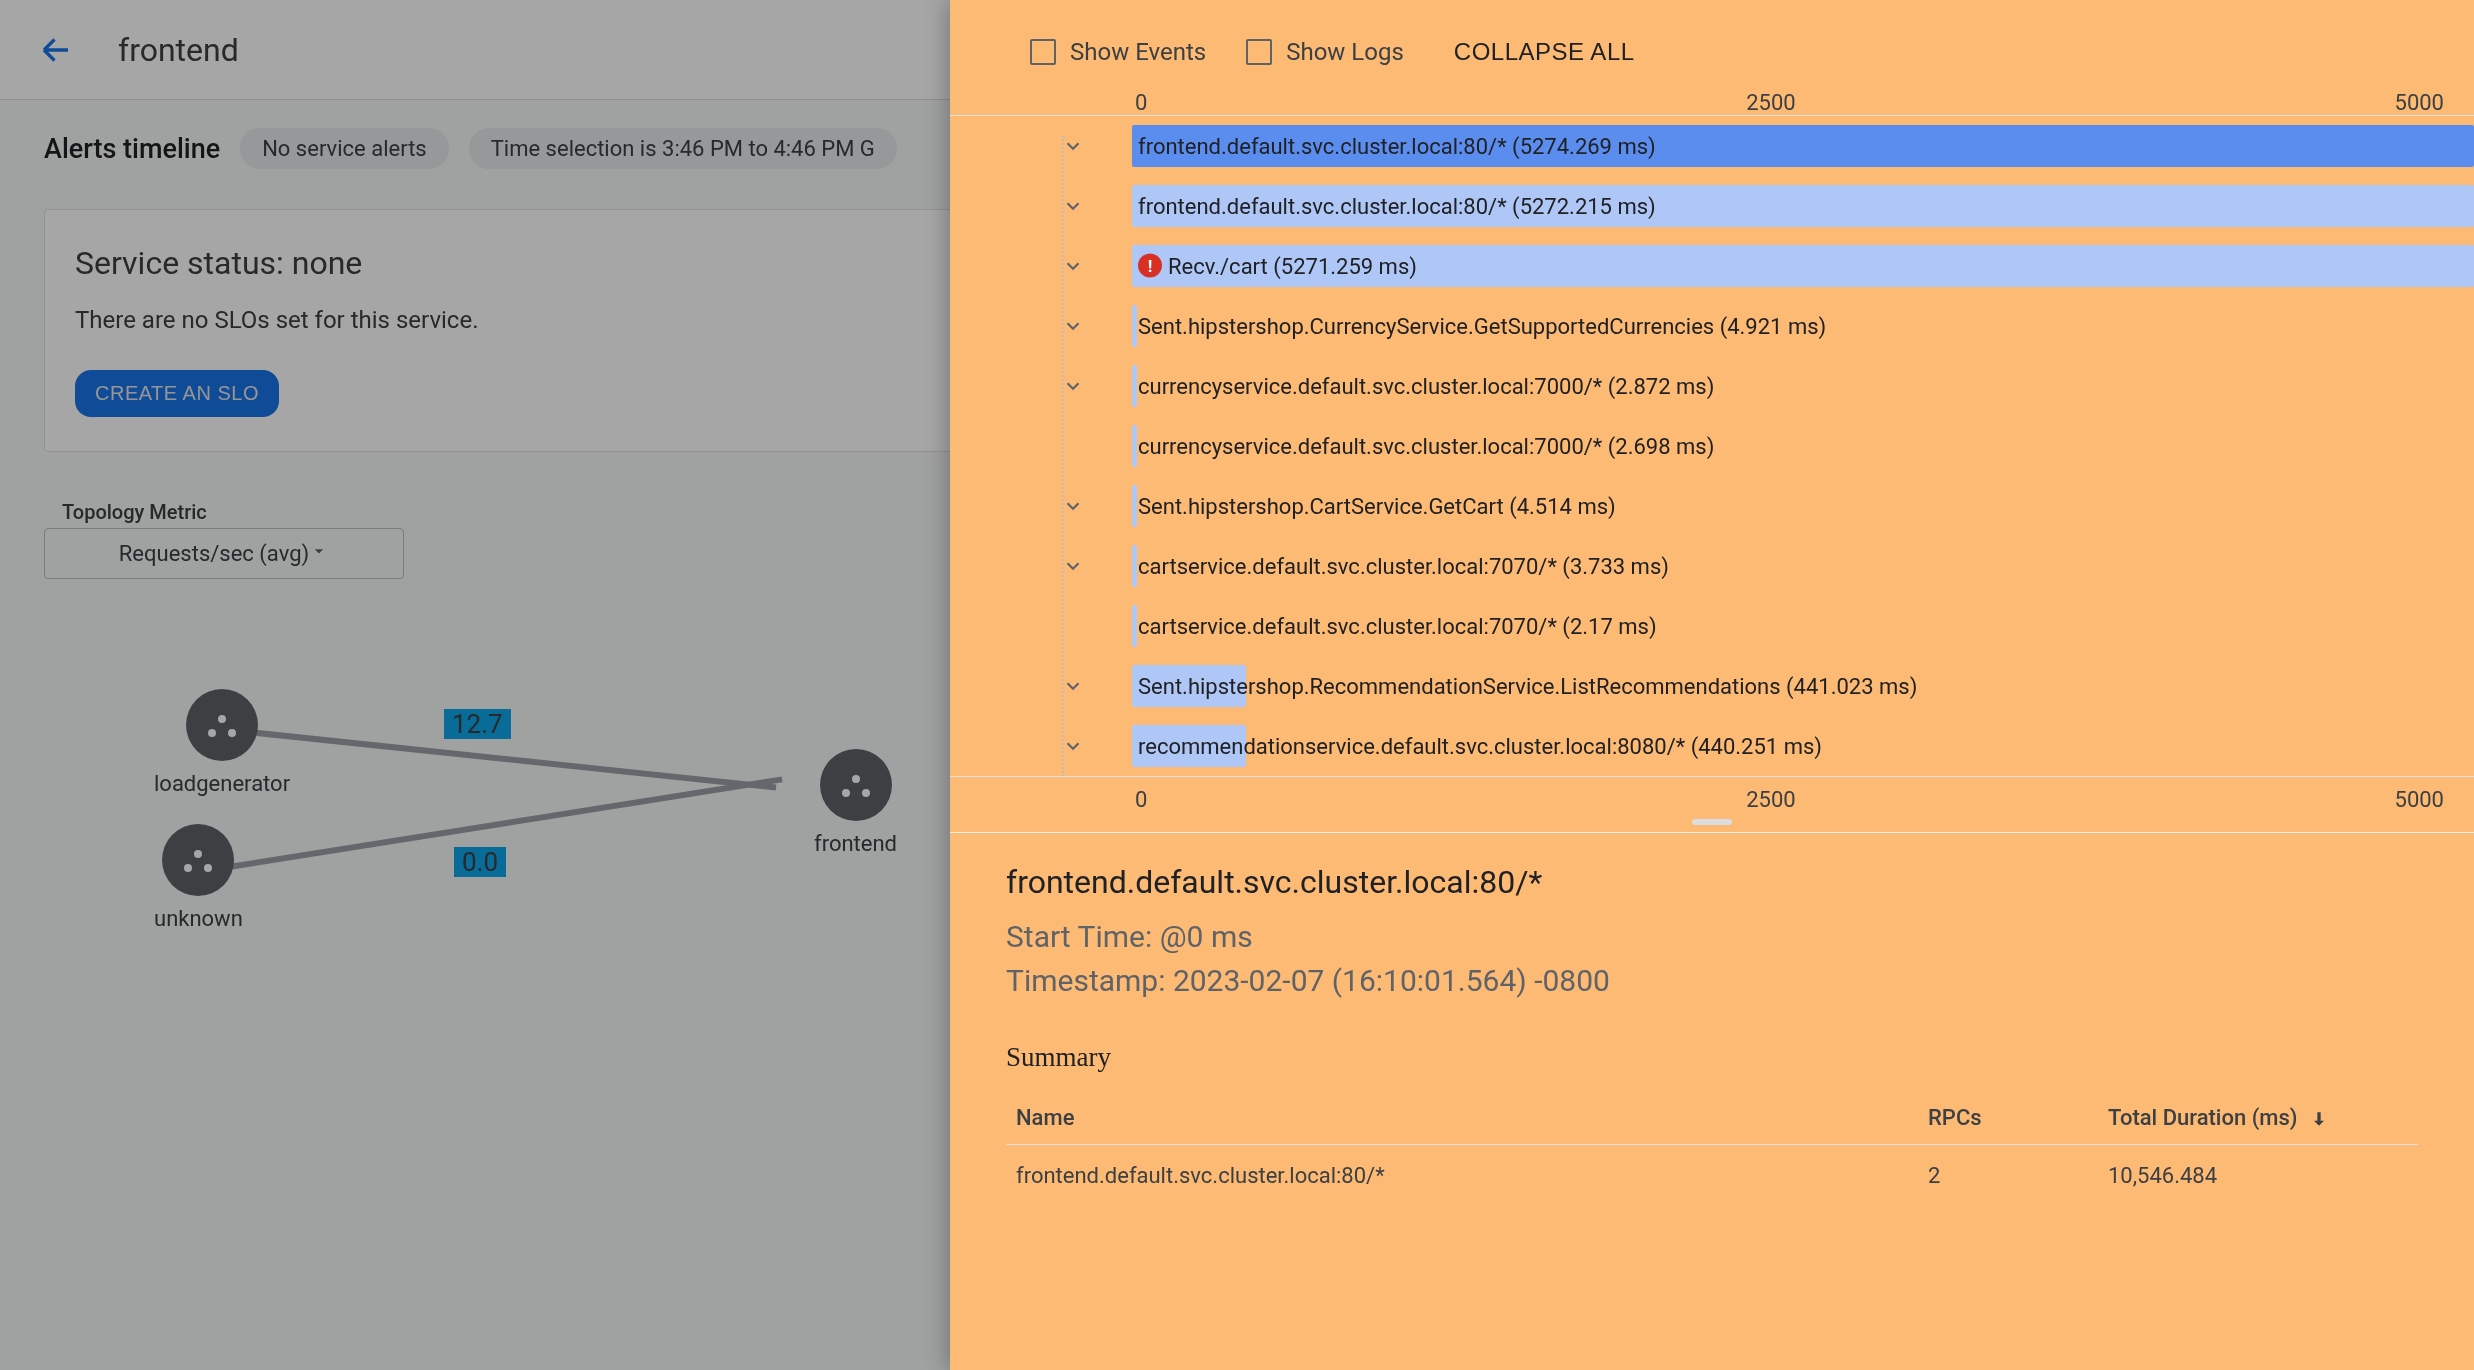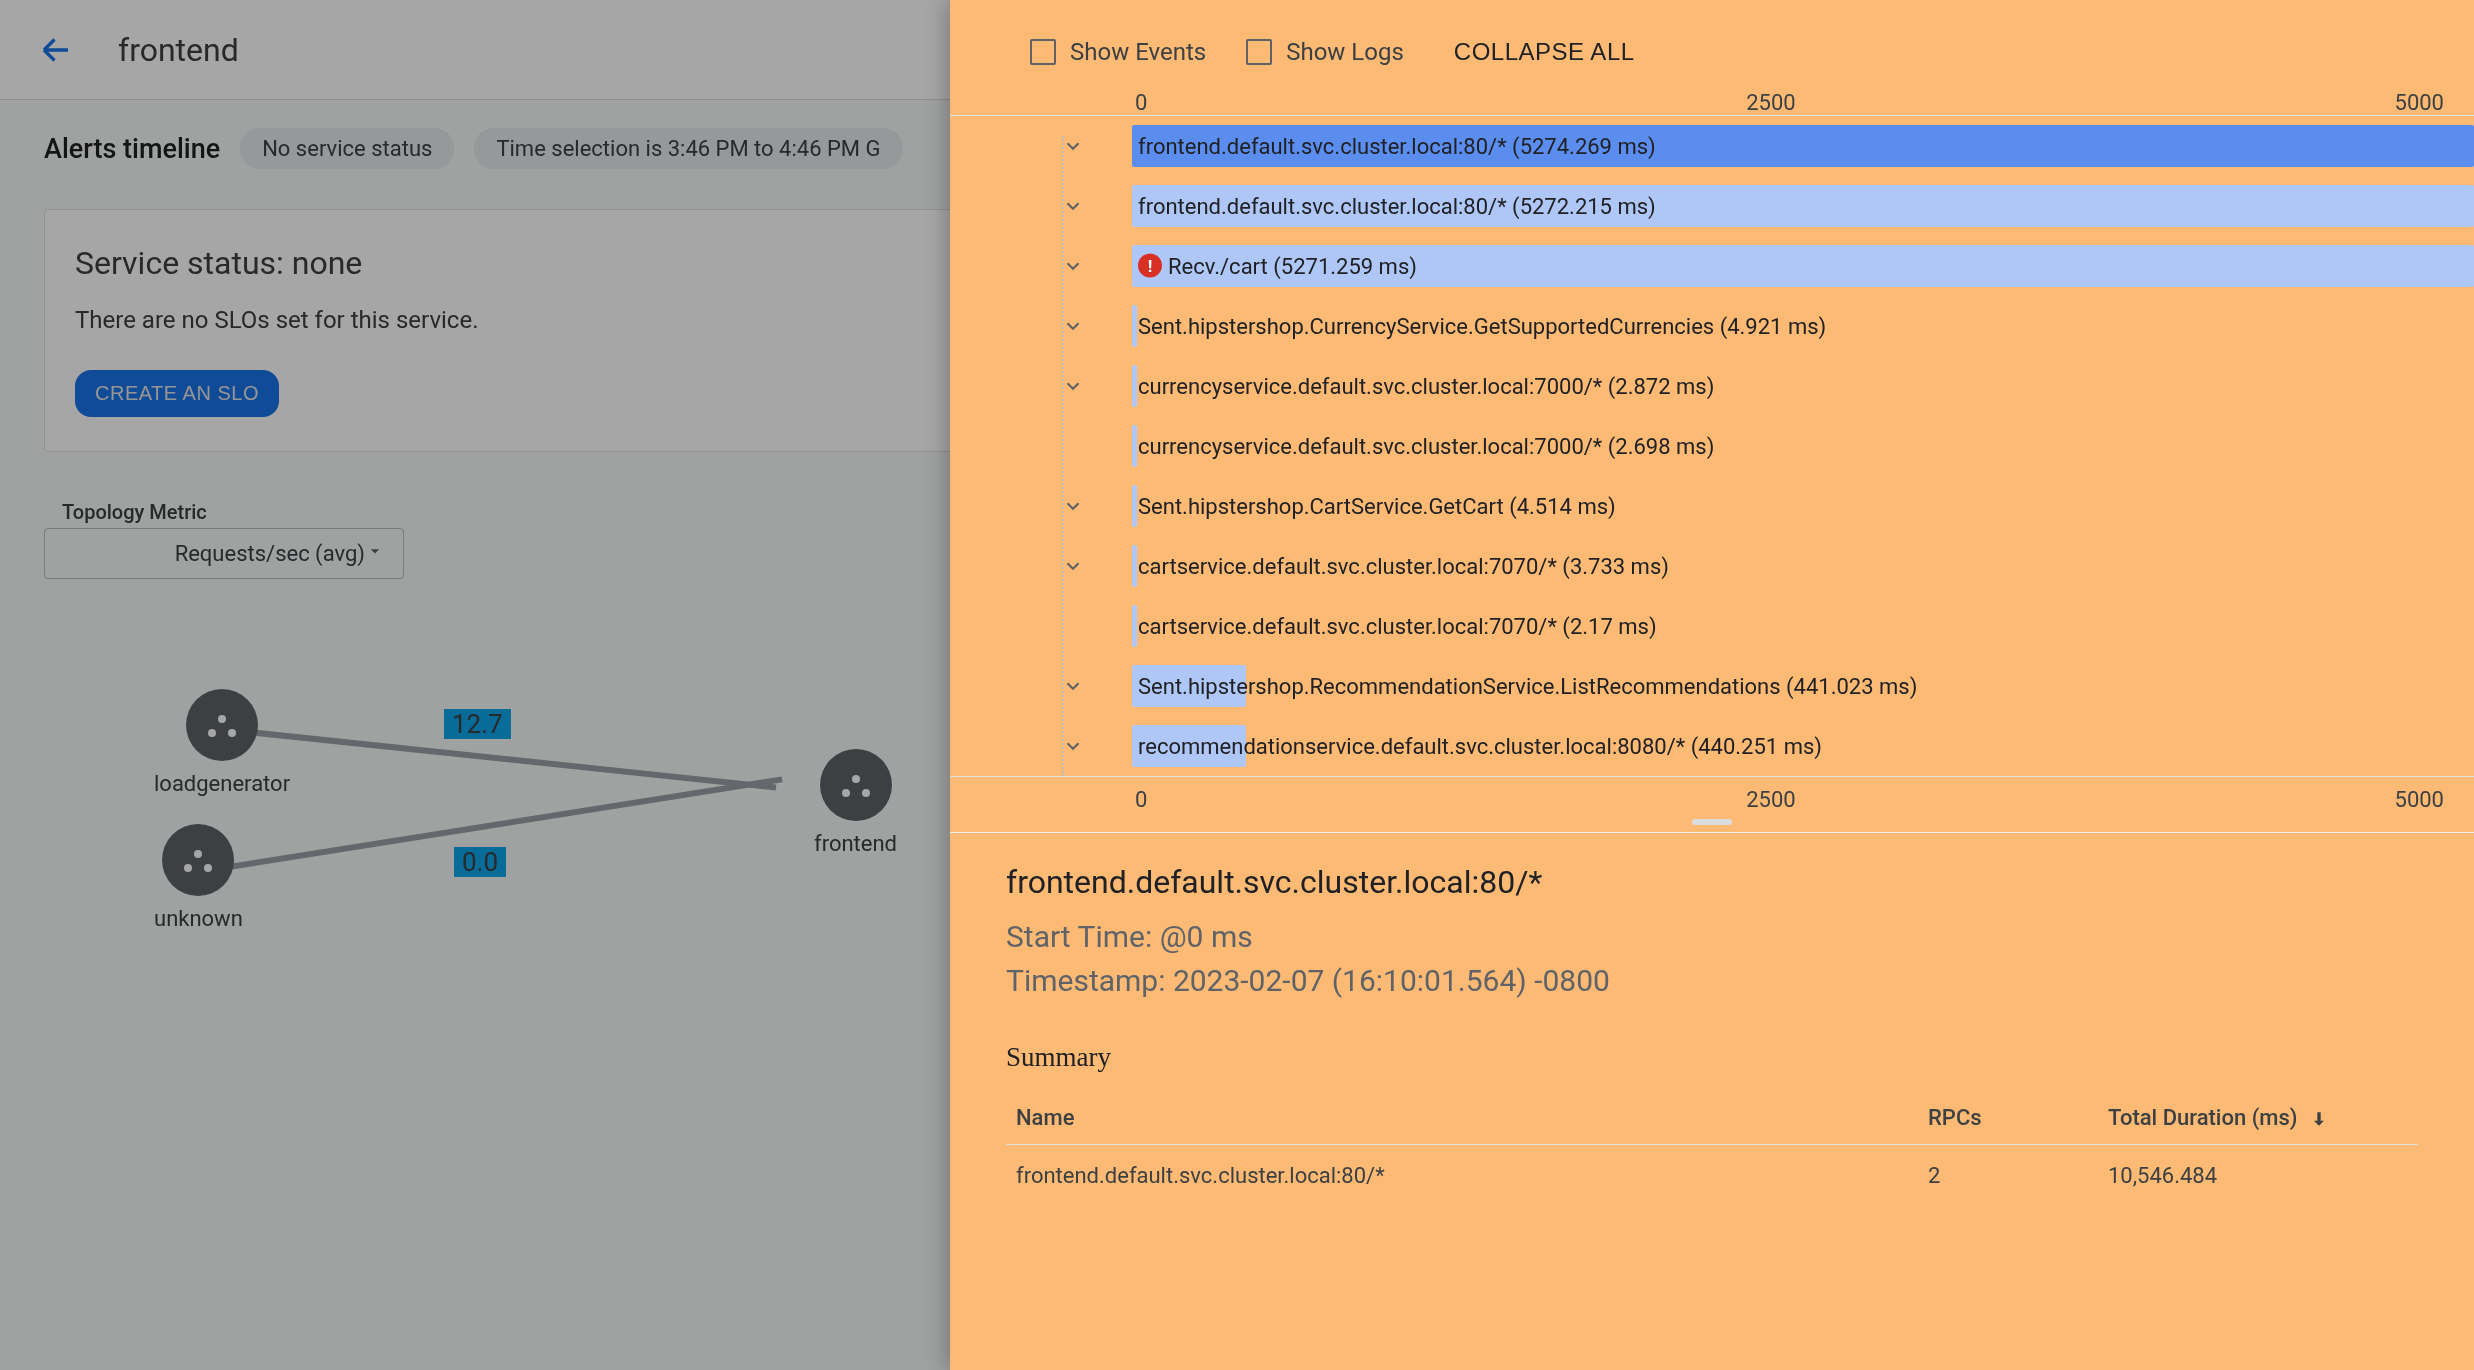--- a/index.html
+++ b/index.html
@@ -91,21 +91,21 @@
     font-size: 20px; font-weight: 500; color: #3c4043;
     margin-left: 18px; margin-bottom: 4px;
   }
   .topo-select {
     border: 1px solid #bdbdbd;
     border-radius: 4px;
     padding: 12px 18px;
     width: 360px;
     display: flex;
     align-items: center;
-    justify-content: flex-end;
+    justify-content: center;
     font-size: 22px;
     color: #3c4043;
   }
   .topo-select svg { width: 20px; height: 20px; }
 
   .svc-map {
     position: relative;
     margin-top: 110px;
     height: 400px;
   }
@@ -292,21 +292,21 @@
       <svg viewBox="0 0 24 24" fill="none" stroke="currentColor" stroke-width="2.2">
         <path d="M20 12H4M4 12l7-7M4 12l7 7"></path>
       </svg>
     </div>
     <div class="page-title">frontend</div>
   </div>
 
   <div class="content-area">
     <div class="alerts-row">
       <div class="alerts-title">Alerts timeline</div>
-      <div class="pill">No service status</div>
+      <div class="pill">No service alerts</div>
       <div class="pill">Time selection is 3:46 PM to 4:46 PM G</div>
     </div>
 
     <div class="status-card">
       <div class="status-title">Service status: none</div>
       <div class="status-body">There are no SLOs set for this service.</div>
       <button class="slo-btn">CREATE AN SLO</button>
     </div>
 
     <div class="topo-label">Topology Metric</div>

